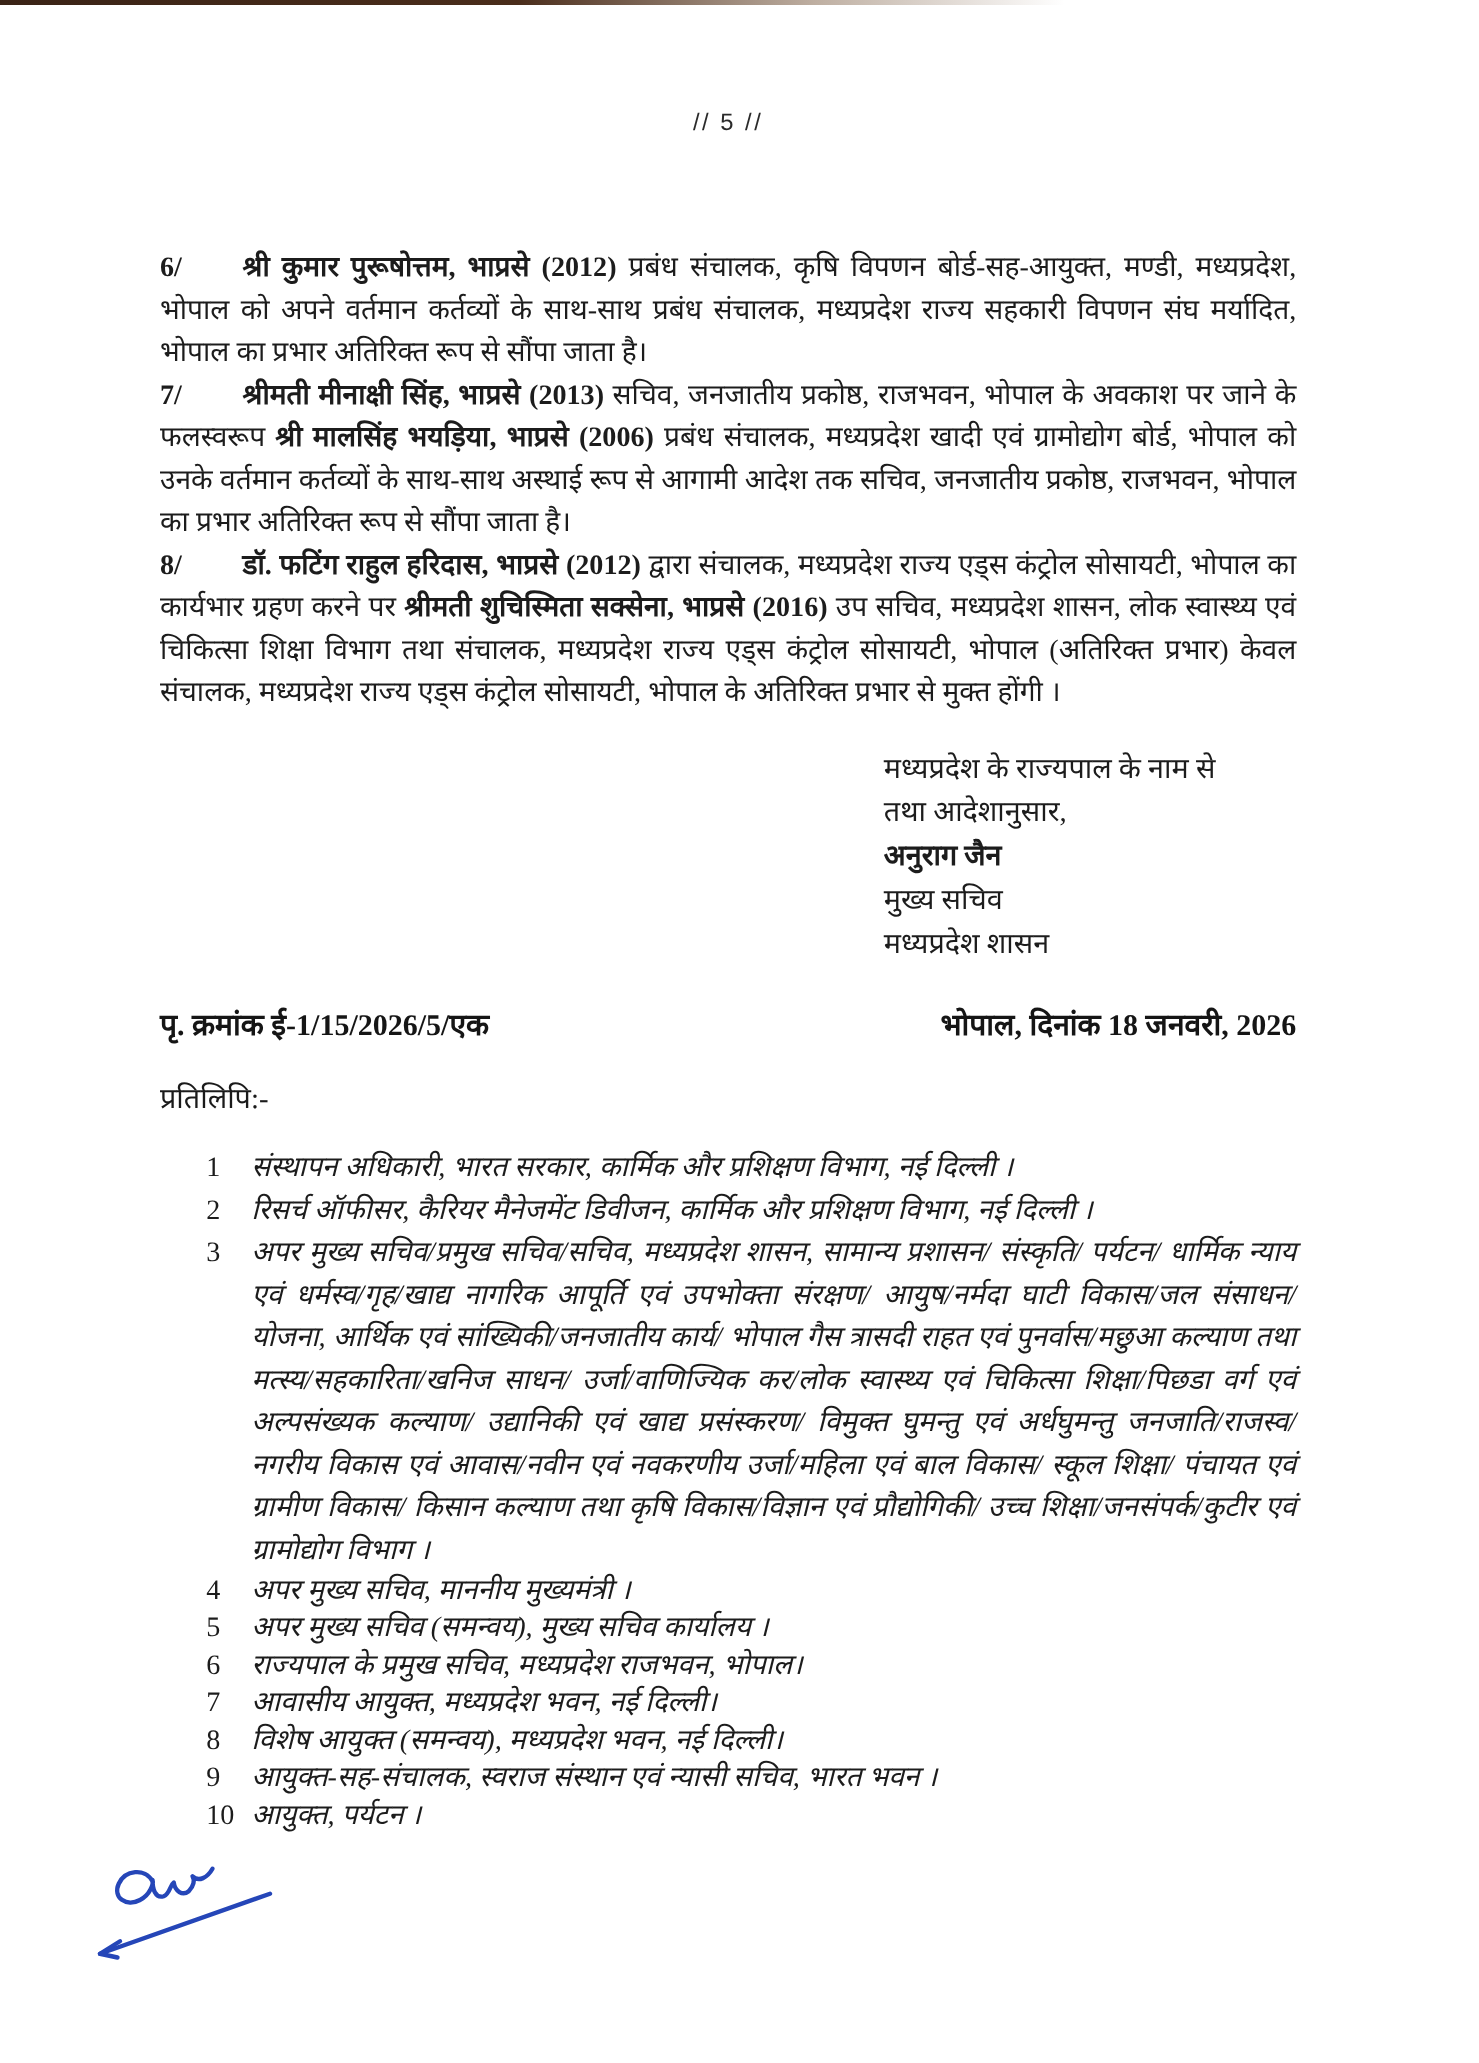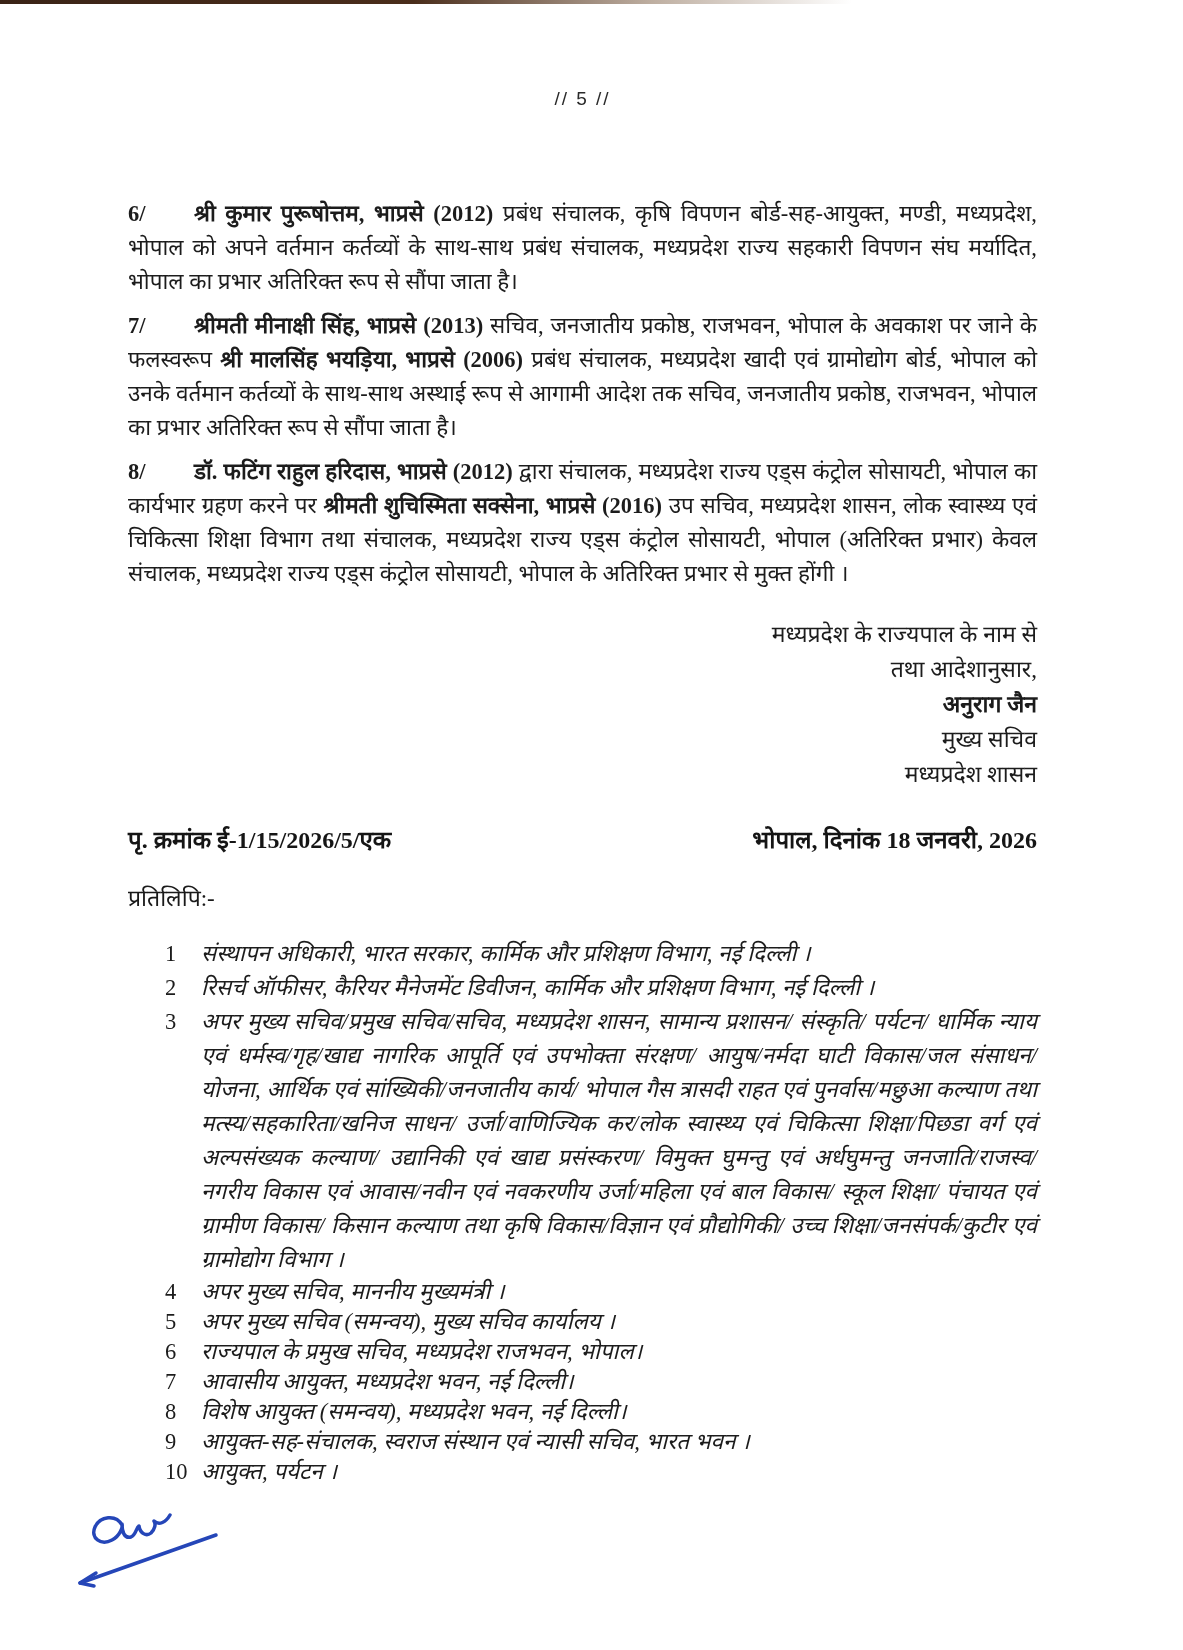--- a/index.html
+++ b/index.html
@@ -27,28 +27,28 @@
     font-family: "Liberation Sans", "DejaVu Sans", sans-serif;
   }
   .para {
     margin: 0;
     font-size: 22.5px;
     line-height: 34px;
     text-align: justify;
     color: #1c1c1c;
   }
   .para-6 { margin-top: 87px; }
-  .para-7 { margin-top: 10px; }
-  .para-8 { margin-top: 10px; }
+  .para-7 { }
+  .para-8 { }
   .pnum { display: inline-block; width: 66px; font-weight: 700; }
   .b { font-weight: 700; }
   .sig-block {
     width: 330px;
     margin: 26px 0 0 auto;
-    text-align: right;
+    text-align: left;
     font-size: 23px;
     line-height: 35px;
     color: #1c1c1c;
   }
   .sig-name { font-weight: 700; }
   .ref-row {
     margin-top: 30px;
     display: flex;
     justify-content: space-between;
     align-items: center;

